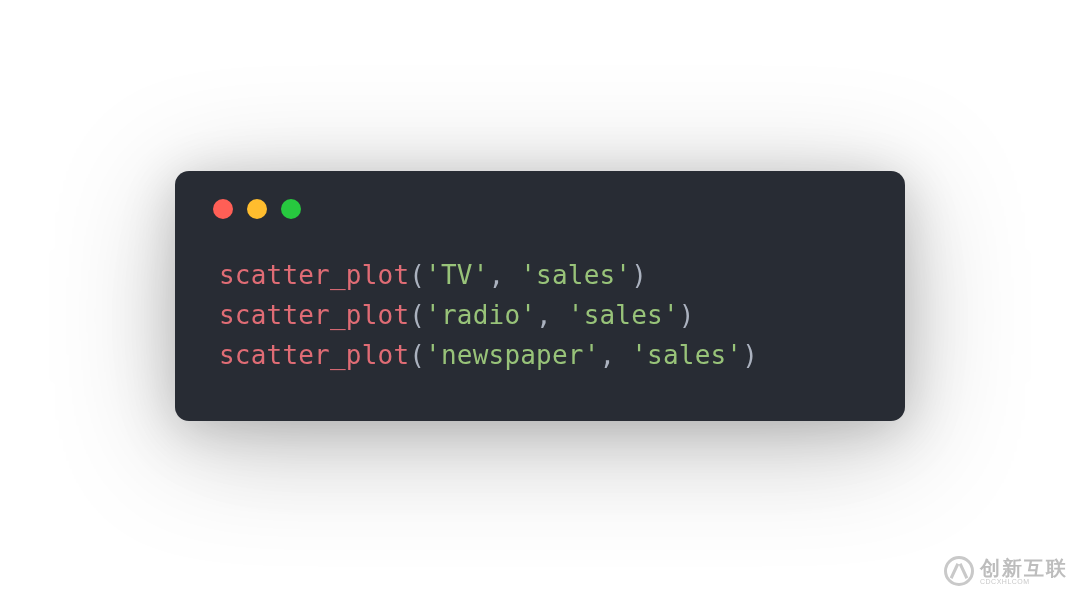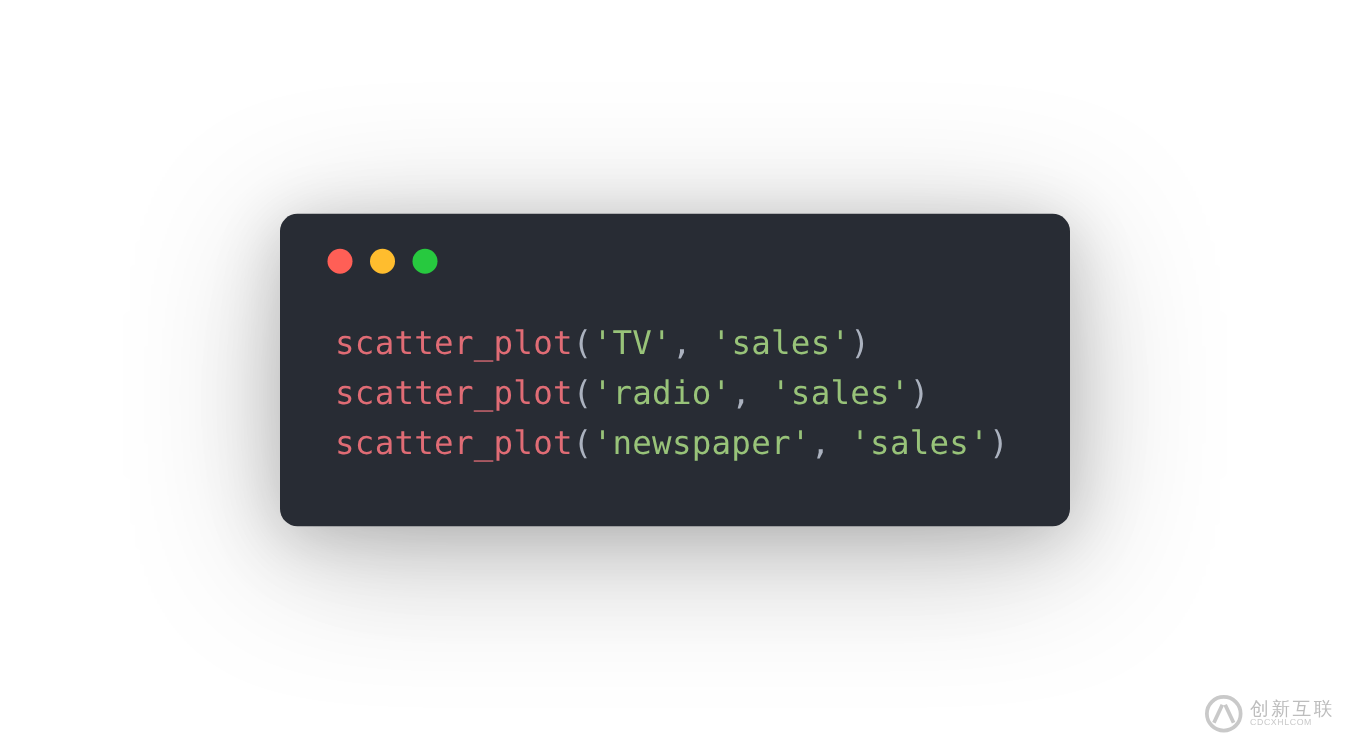--- a/index.html
+++ b/index.html
@@ -10,21 +10,21 @@
     position: relative;
     display: flex;
     align-items: center;
     justify-content: center;
     font-family: "SF Mono", "Menlo", "Consolas", monospace;
   }
   .shadow-wrap {
     filter: drop-shadow(0 20px 60px rgba(0,0,0,0.22)) drop-shadow(0 8px 24px rgba(0,0,0,0.18));
   }
   .window {
-    width: 632px;
+    width: 730px;
     background: #282c34;
     border-radius: 14px;
     padding: 28px 33px 46px 44px;
   }
   .lights {
     display: flex;
     gap: 14px;
     margin-bottom: 36px;
     margin-left: -6px;
   }
@@ -70,21 +70,21 @@
     position: absolute;
     background: #c9c9c9;
   }
   .wm-icon::before {
     width: 3px; height: 16px; left: 6px; top: 4px; transform: rotate(25deg);
   }
   .wm-icon::after {
     width: 3px; height: 16px; right: 6px; top: 4px; transform: rotate(-25deg);
   }
   .wm-text { display:flex; flex-direction:column; line-height:1; }
-  .wm-main { font-size: 15px; font-weight: 400; letter-spacing: 2px; }
+  .wm-main { font-size: 20px; font-weight: 700; letter-spacing: 2px; }
   .wm-sub  { font-size: 7px; letter-spacing: 0.5px; color:#c9c9c9; }
 </style>
 </head>
 <body>
 
 <div class="shadow-wrap">
   <div class="window">
     <div class="lights">
       <div class="light red"></div>
       <div class="light yellow"></div>

